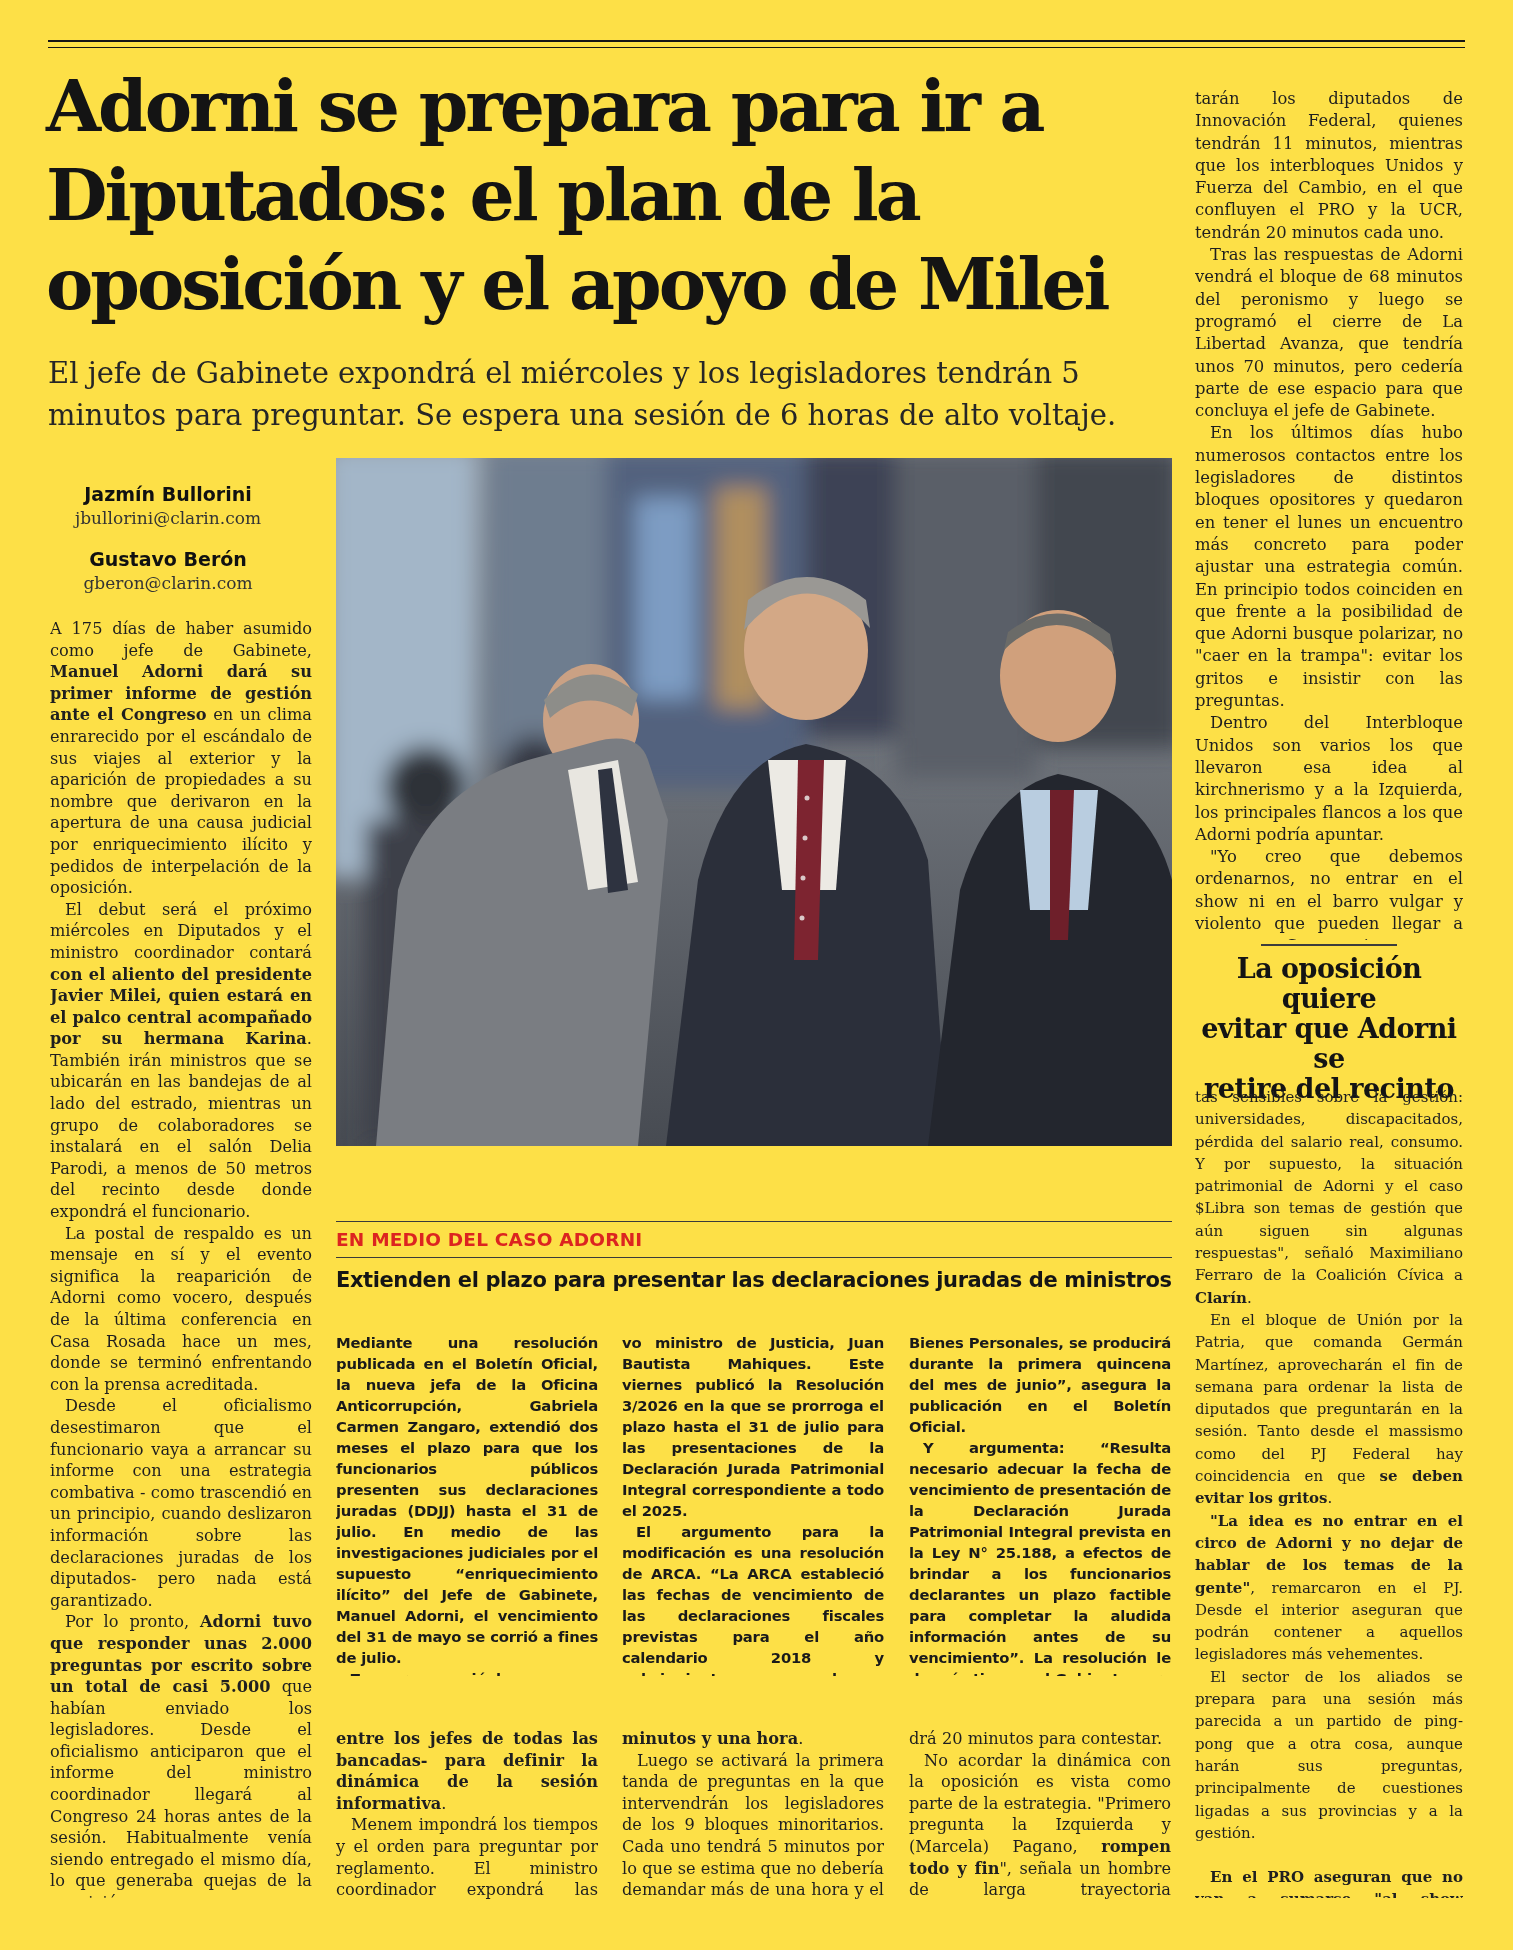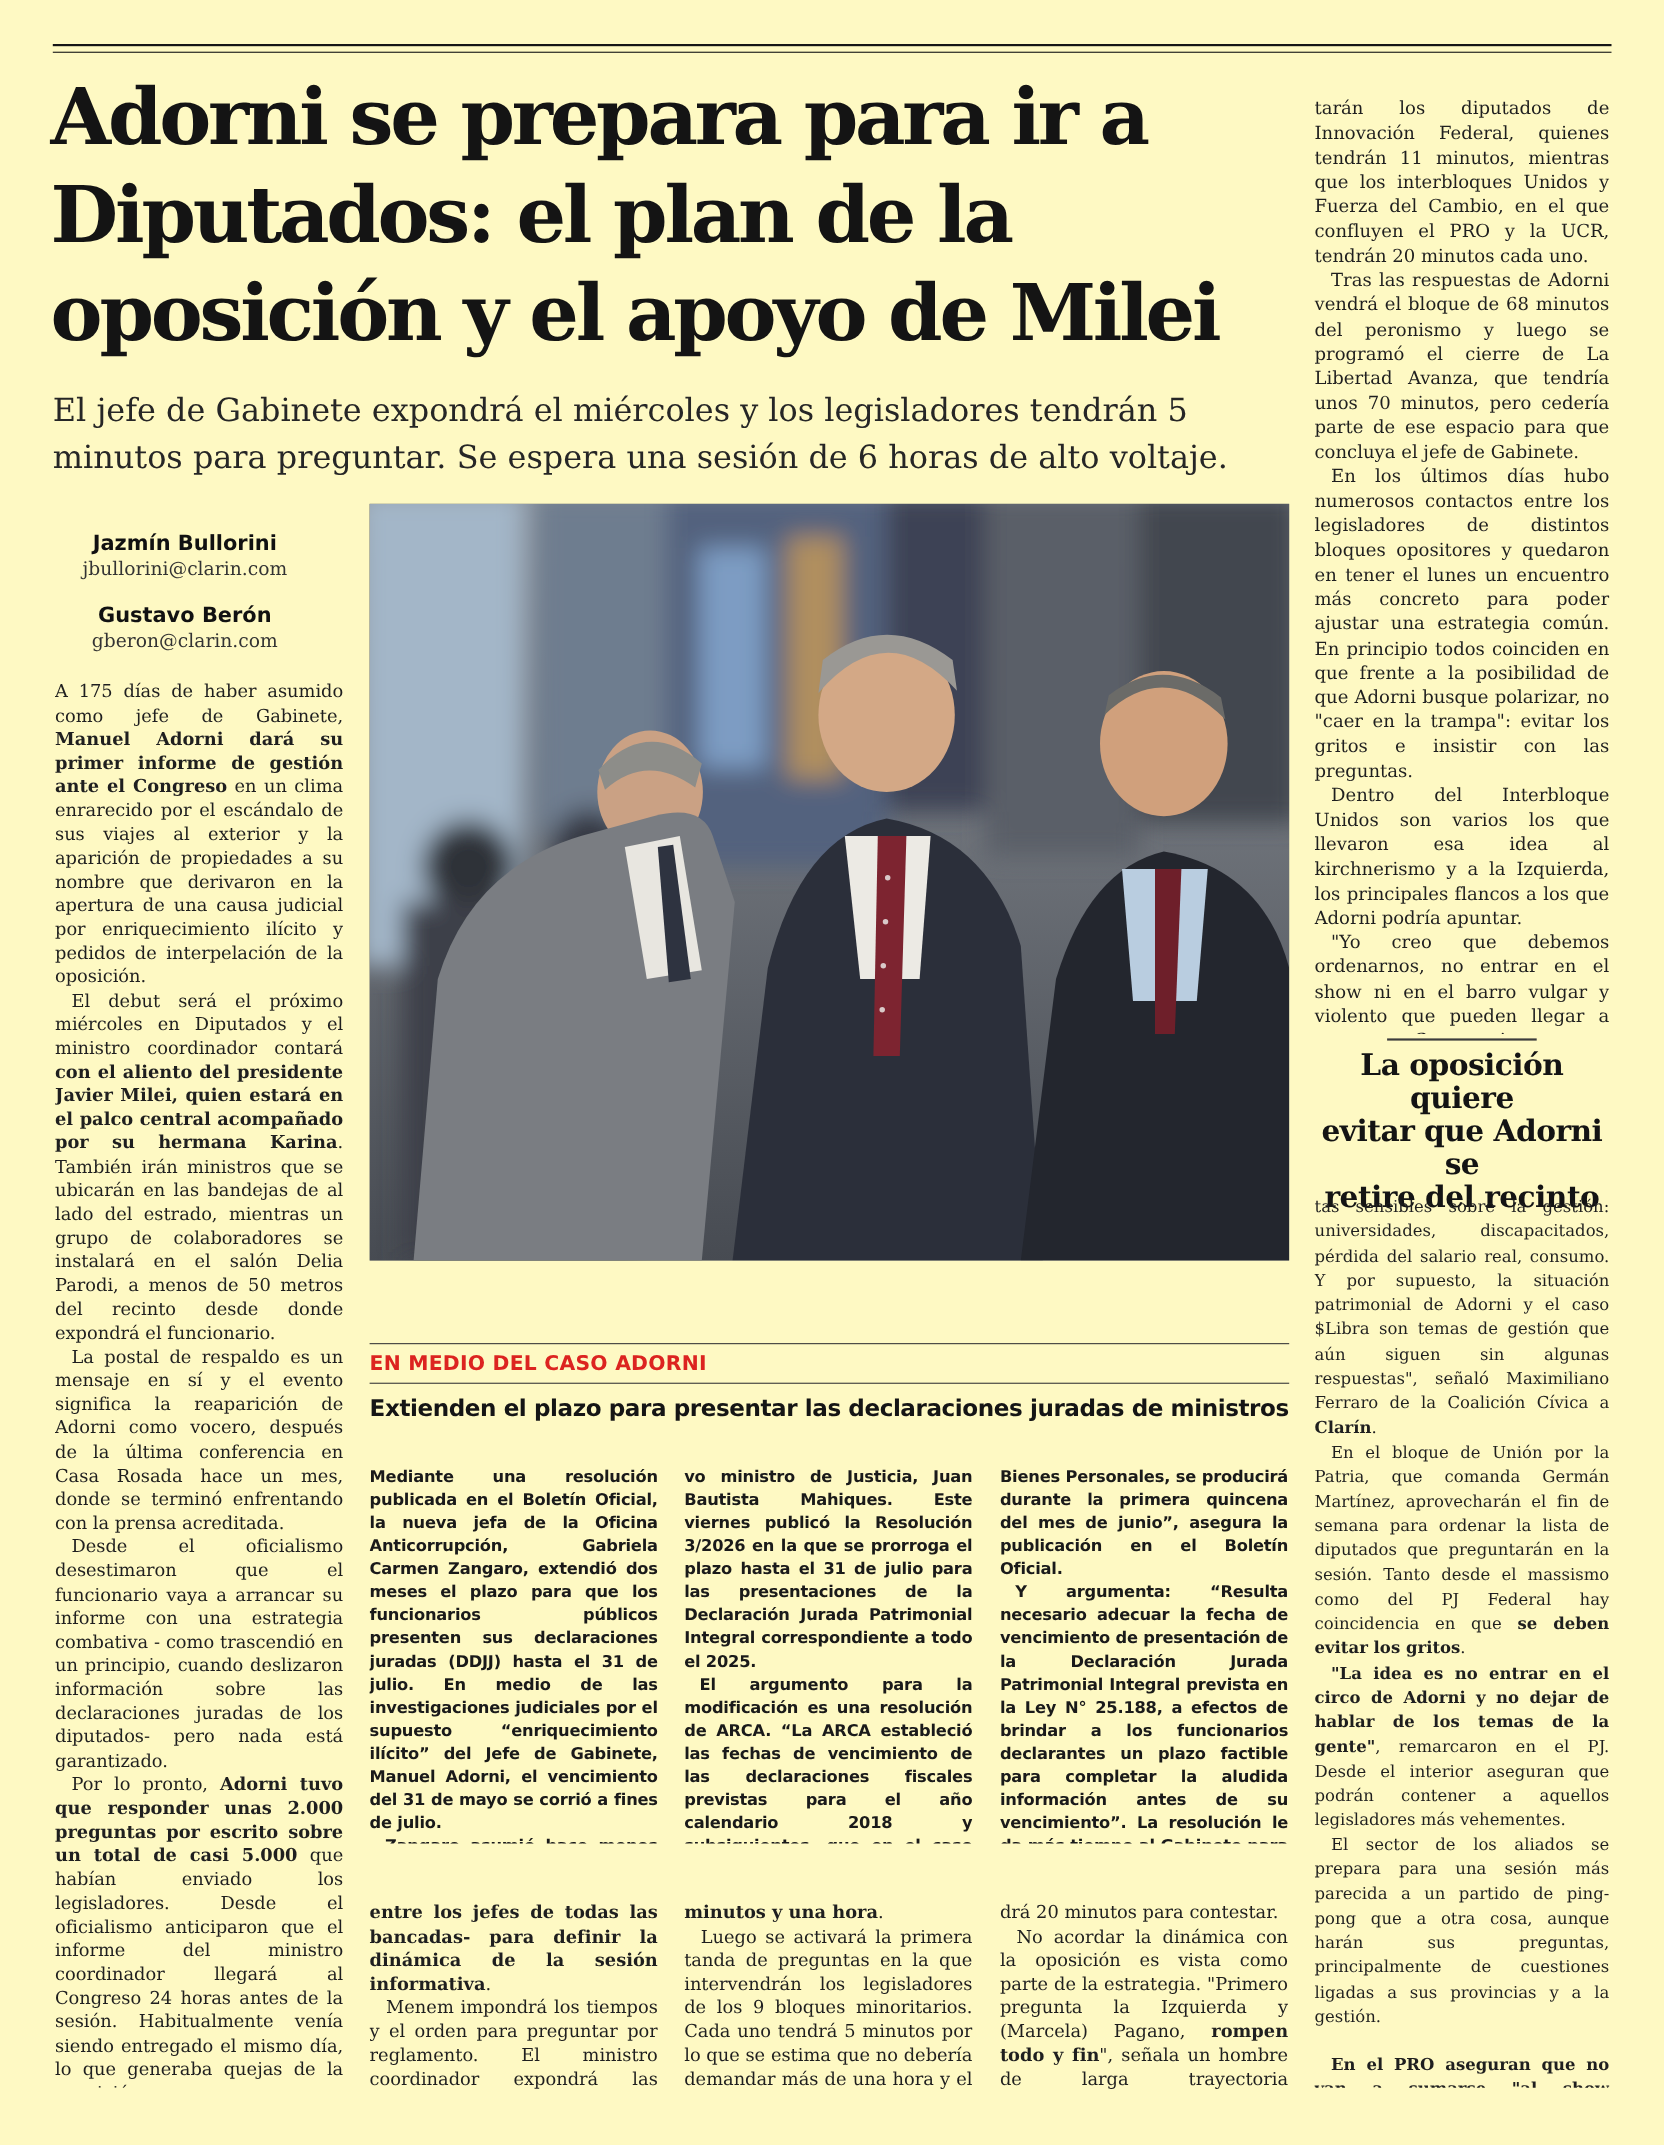--- a/index.html
+++ b/index.html
@@ -1,18 +1,18 @@
 <!DOCTYPE html>
 <html lang="es" style="--kicker-red: #dc2420; --headline-black: #141414; --body-text: #1f1f1f;"><head>
 <meta charset="utf-8">
 <style>
   html,body{margin:0;padding:0;background:#e8e8e6;}
   .page{
     position:relative;width:1513px;height:1950px;margin:0 auto;
-    background:#fef9c3;color:var(--body-text,#1f1f1f);
+    background:#fde047;color:var(--body-text,#1f1f1f);
     font-family:"DejaVu Serif",serif;overflow:hidden;box-sizing:border-box;
   }
   .top-rule{
     position:absolute;left:48px;right:48px;top:40px;height:5px;
     border-top:2px solid #151515;border-bottom:1px solid #151515;
   }
   .headline{
     position:absolute;left:46px;top:62px;width:1170px;
     font-family:"DejaVu Serif",serif;font-weight:bold;
     font-size:71px;line-height:89px;letter-spacing:-3px;

